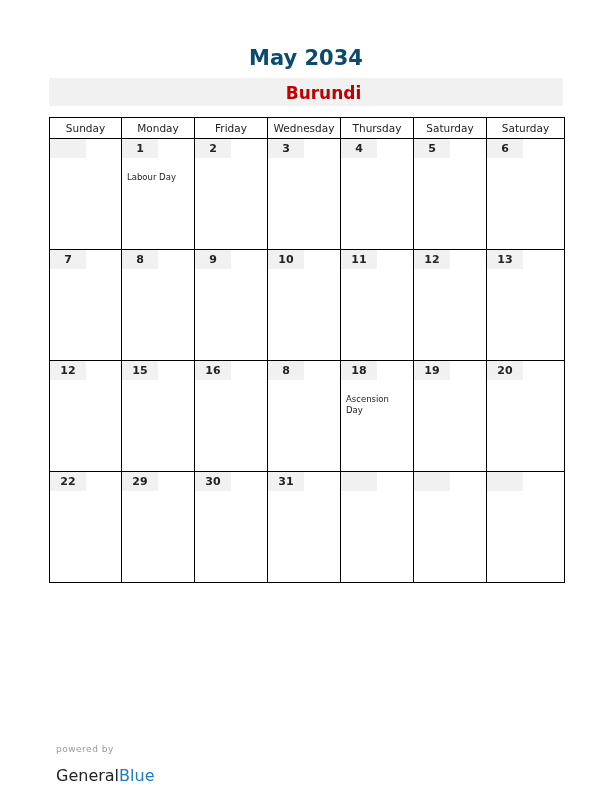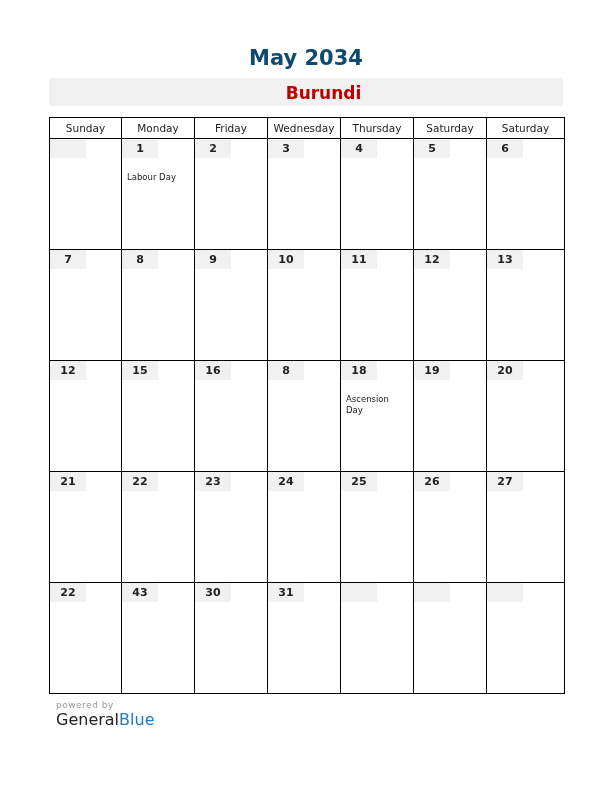--- a/index.html
+++ b/index.html
@@ -7,22 +7,22 @@
   .title { position:absolute; left:0; top:46px; width:612px; text-align:center; font-size:21px; font-weight:bold; color:#0c4a6e; }
   .country-bar { position:absolute; left:49px; top:78px; width:514px; height:28px; background:#f1f1f1; }
   .country { display:block; text-align:center; line-height:30px; font-size:17px; font-weight:bold; color:#c00000;padding-left:35px; }
   table.cal { position:absolute; left:49px; top:117px; border-collapse:collapse; table-layout:fixed; width:515px;border-radius:26px; }
   table.cal th { height:20px; border:1.5px solid #000; font-weight:normal; font-size:10.5px; color:#222; padding:0; text-align:center; }
   table.cal td { height:110px; border:1.5px solid #000; vertical-align:top; padding:0; position:relative; }
   .daynum { display:block; width:36px; height:19px; background:#f1f1f1; font-size:11px; font-weight:bold; color:#222; line-height:20px; padding-left:0; text-indent:0; text-align:center; }
   .daynum.empty { color:transparent; }
   .holiday { display:block; font-size:8.5px; color:#222; padding-left:5px; margin-top:14px; line-height:11px; width:60px; }
   .footer { position:absolute; left:56px; top:700px; }
-  .powered { font-size:9px; color:#999; letter-spacing:0.5px; }
-  .brand { font-size:16px; color:#222; margin-top:0px; }
+  .powered { font-size:9px; color:#999; letter-spacing:0.5px;margin-top:44px; }
+  .brand { font-size:16px; color:#222; margin-top:12px; }
   .brand .blue { color:#1e7bc4; }
 </style>
 </head>
 <body>
 
 <div class="title">May 2034</div>
 <div class="country-bar">
   <span class="country">Burundi</span>
 </div>
 
@@ -114,47 +114,24 @@
         </td>
         <td>
           <span class="daynum">19</span>
         </td>
         <td>
           <span class="daynum">20</span>
         </td>
       </tr>
       <tr>
         <td>
-          <span class="daynum">21</span>
-        </td>
-        <td>
           <span class="daynum">22</span>
         </td>
         <td>
-          <span class="daynum">23</span>
-        </td>
-        <td>
-          <span class="daynum">24</span>
-        </td>
-        <td>
-          <span class="daynum">25</span>
-        </td>
-        <td>
-          <span class="daynum">26</span>
-        </td>
-        <td>
-          <span class="daynum">27</span>
-        </td>
-      </tr>
-      <tr>
-        <td>
-          <span class="daynum">22</span>
-        </td>
-        <td>
-          <span class="daynum">43</span>
+          <span class="daynum">29</span>
         </td>
         <td>
           <span class="daynum">30</span>
         </td>
         <td>
           <span class="daynum">31</span>
         </td>
         <td>
           <span class="daynum empty"></span>
         </td>

